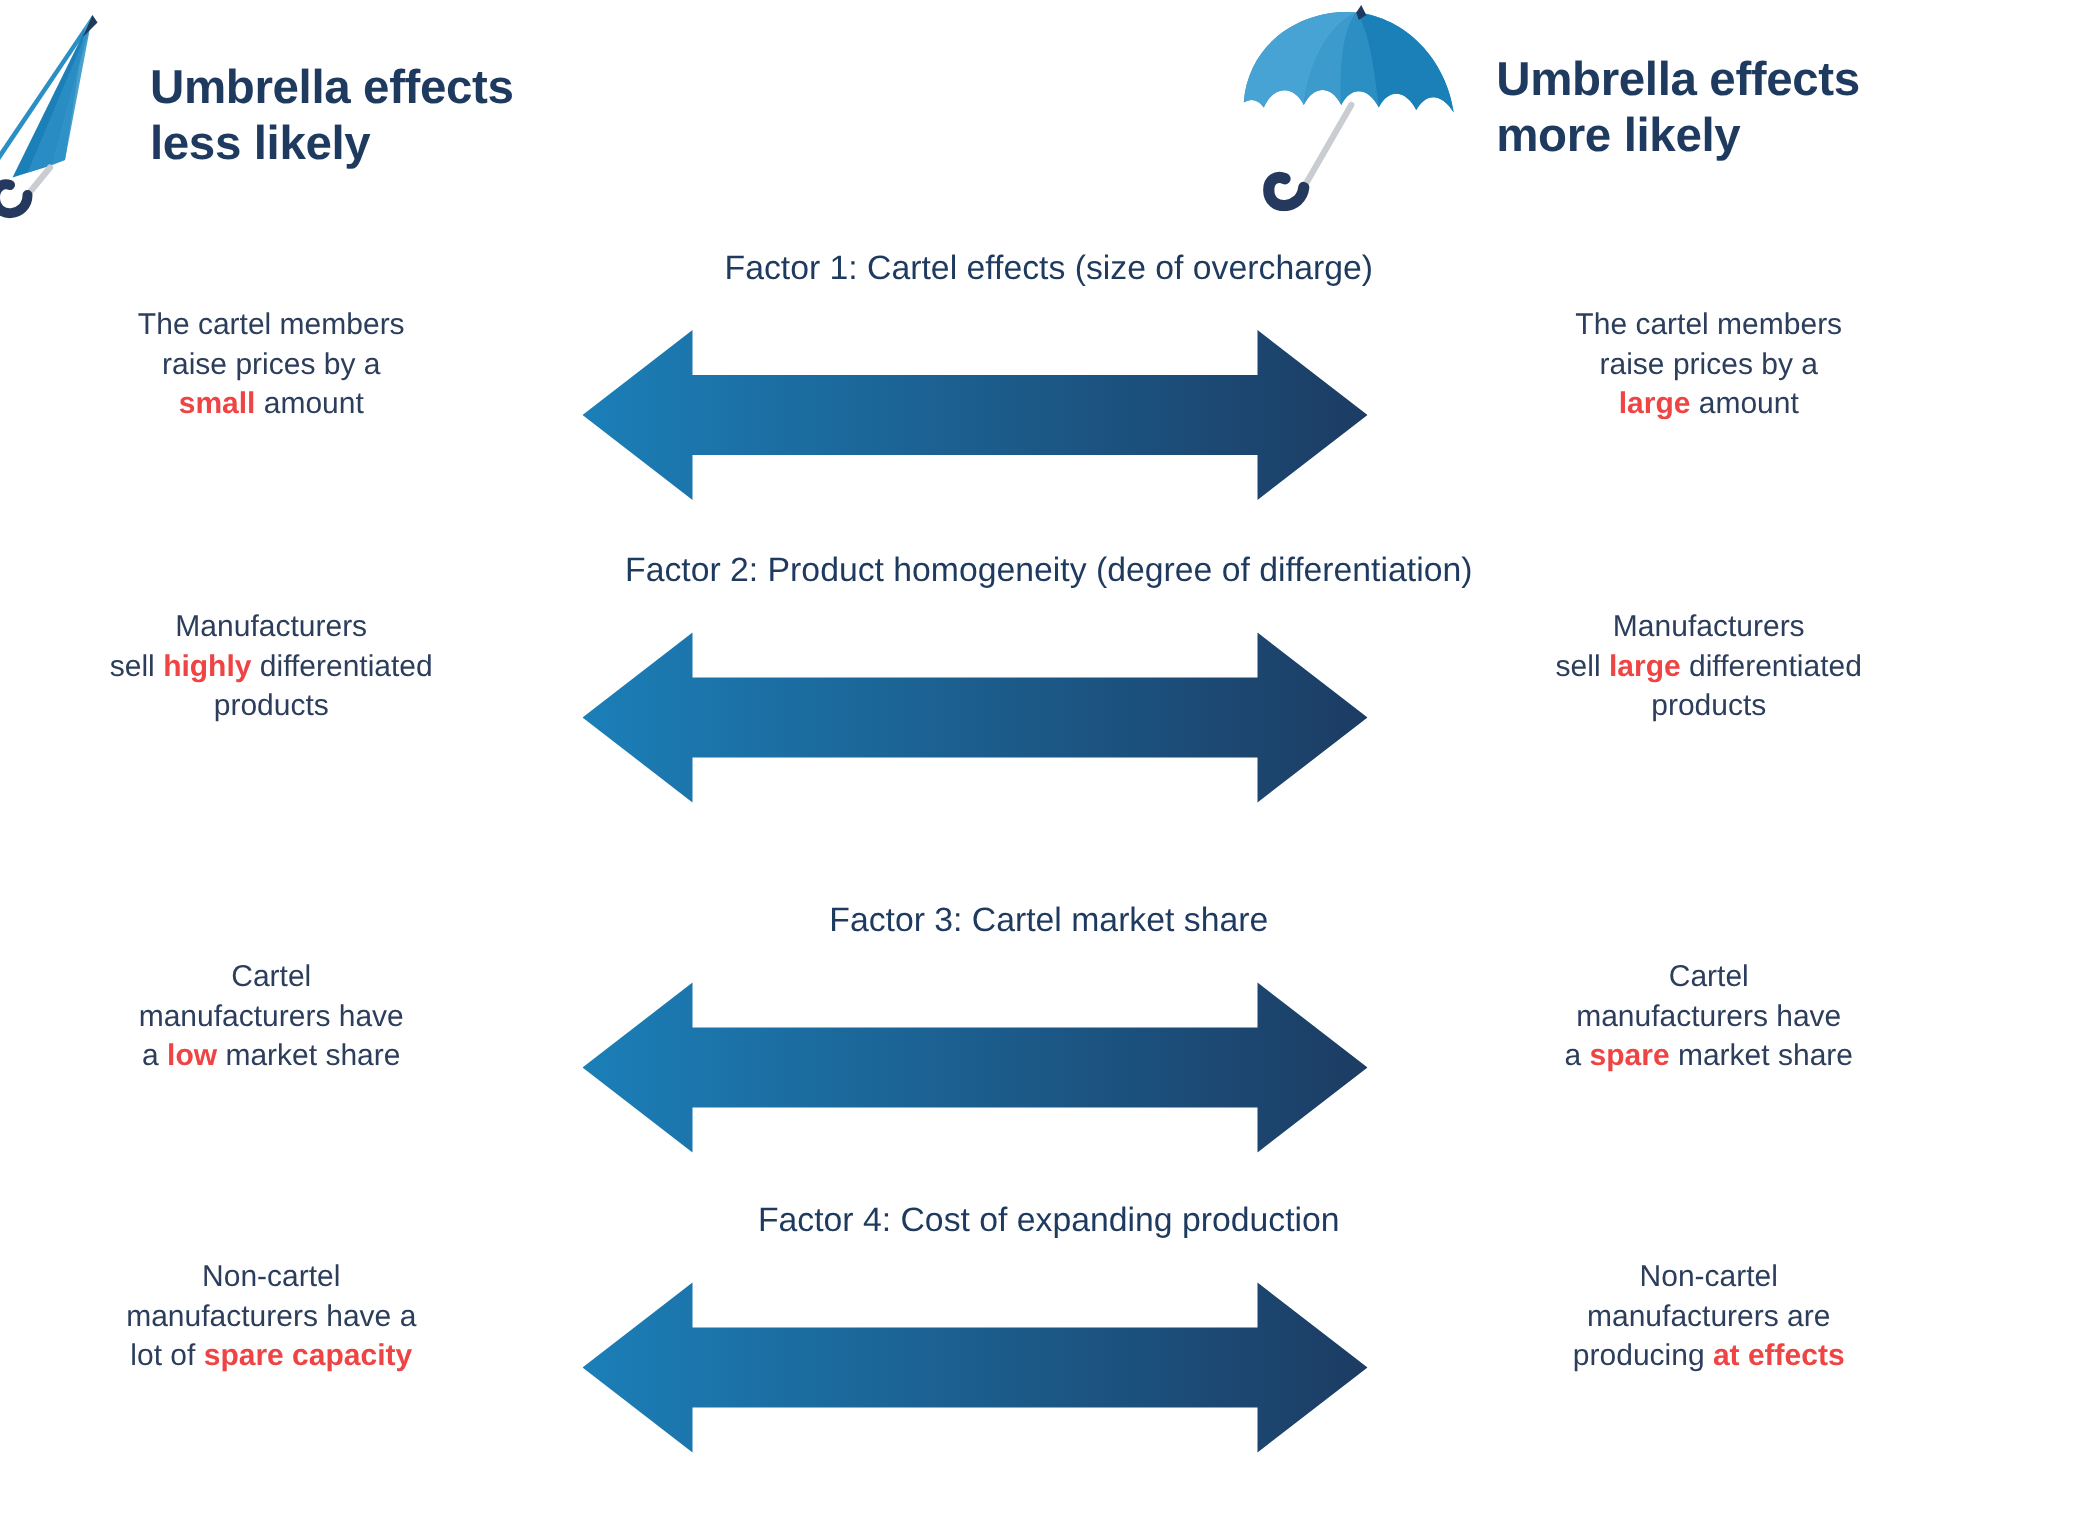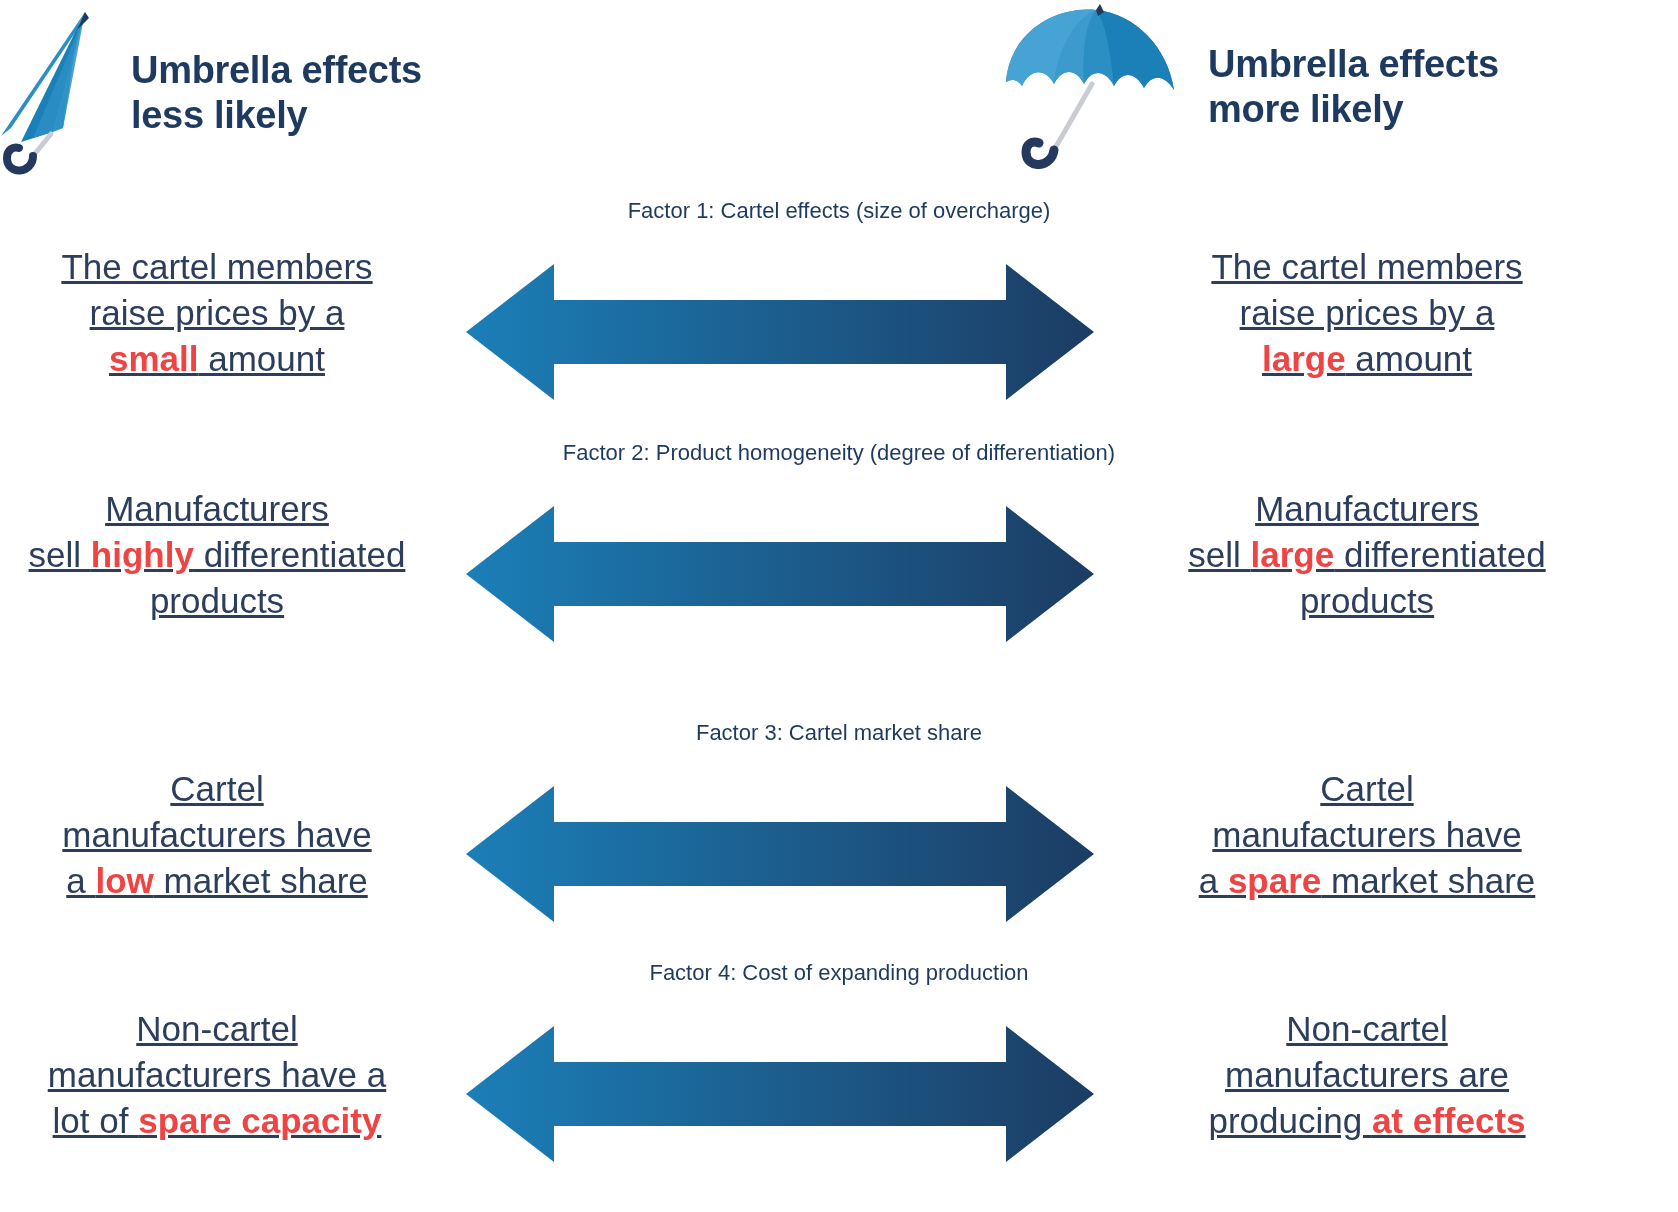--- a/index.html
+++ b/index.html
@@ -25,21 +25,20 @@
     top: 0;
     left: 0;
     width: 1678px;
     height: 185px;
   }
 
   .header-block {
     position: absolute;
     display: flex;
     align-items: center;
-    padding-left: 11px;
   }
 
   .header-left  { left: 0px;  top: 10px; }
   .header-right { left: 985px; top: 4px; }
 
   .header-title {
     color: #1e3a5f;
     font-size: 38px;
     font-weight: bold;
     line-height: 1.18;
@@ -60,40 +59,39 @@
     width: 1678px;
   }
   .factor-1 { top: 198px;  height: 230px; }
   .factor-2 { top: 440px;  height: 230px; }
   .factor-3 { top: 720px;  height: 230px; }
   .factor-4 { top: 960px;  height: 240px; }
 
   .factor-heading {
     text-align: center;
     color: #1e3a5f;
-    font-size: 22px;
+    font-size: 27px;
     font-weight: 500;
     line-height: 1.2;
     height: 46px;
   }
 
   .factor-body {
     position: relative;
     height: 175px;
   }
 
   .side-text {
     position: absolute;
     top: 0;
     width: 390px;
     color: #2c3e5c;
-    font-size: 35px;
+    font-size: 24px;
     line-height: 1.32;
     text-align: center;
-    text-decoration: underline;
   }
   .side-text b { font-weight: bold; color: #ef4444; }
 
   .side-left  { left: 22px; }
   .side-right { left: 1172px; }
 
   .arrow-zone {
     position: absolute;
     left: 466px;
     top: 18px;

